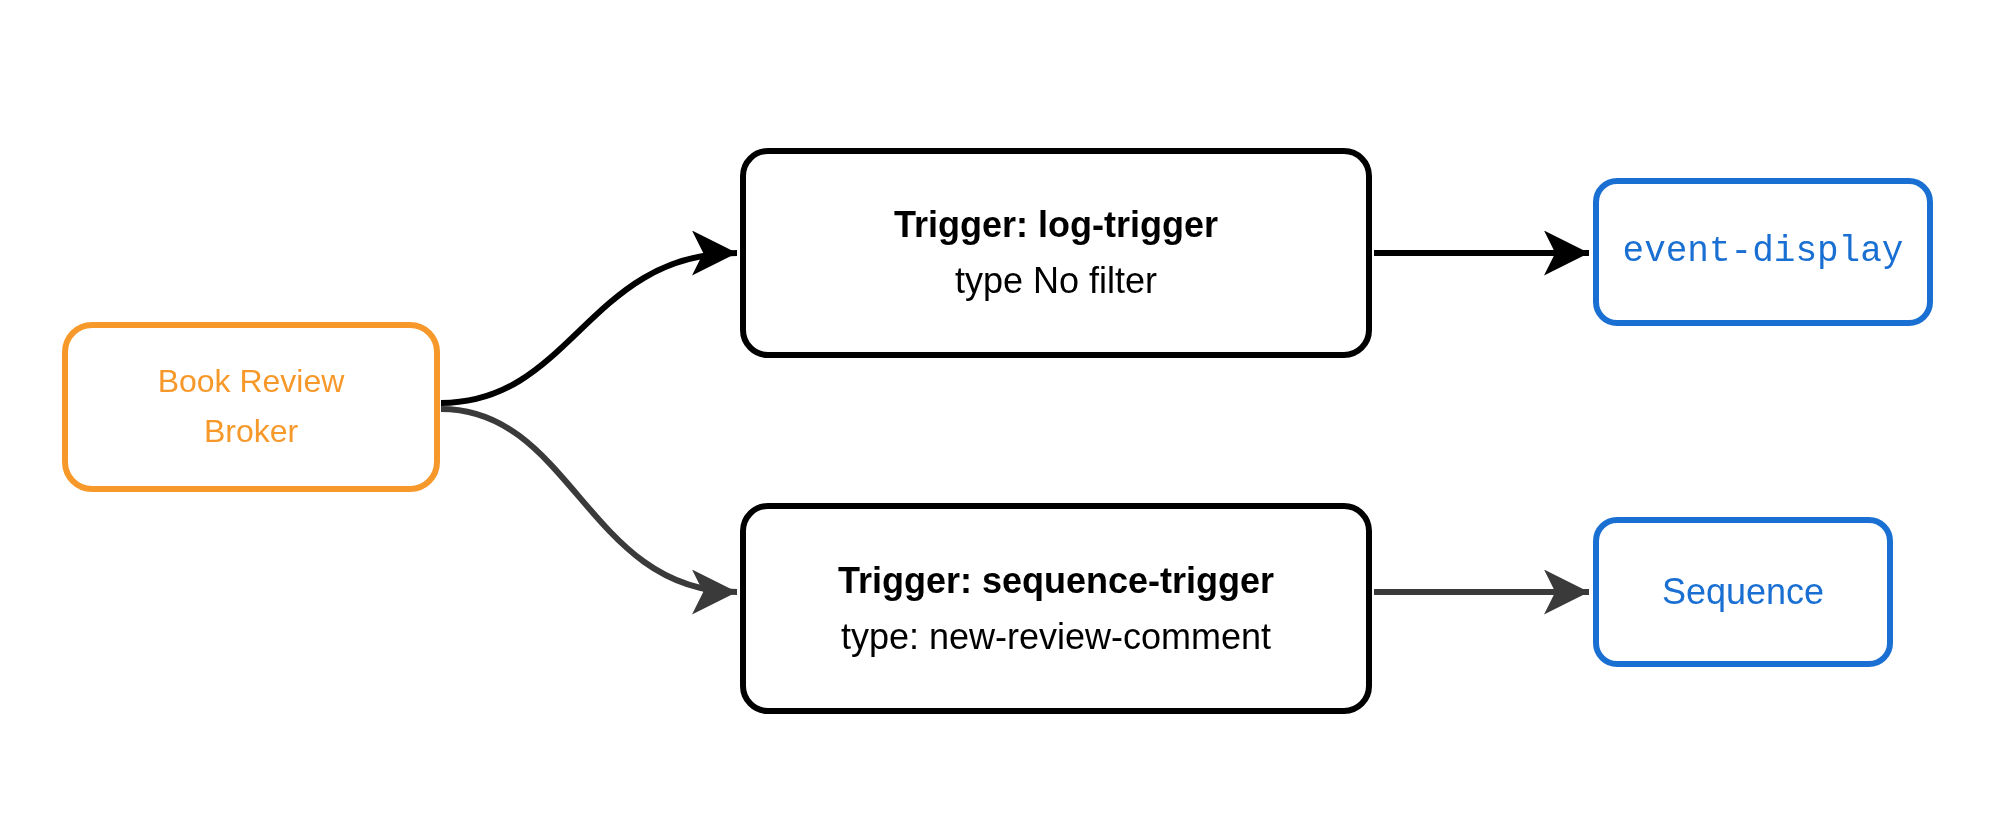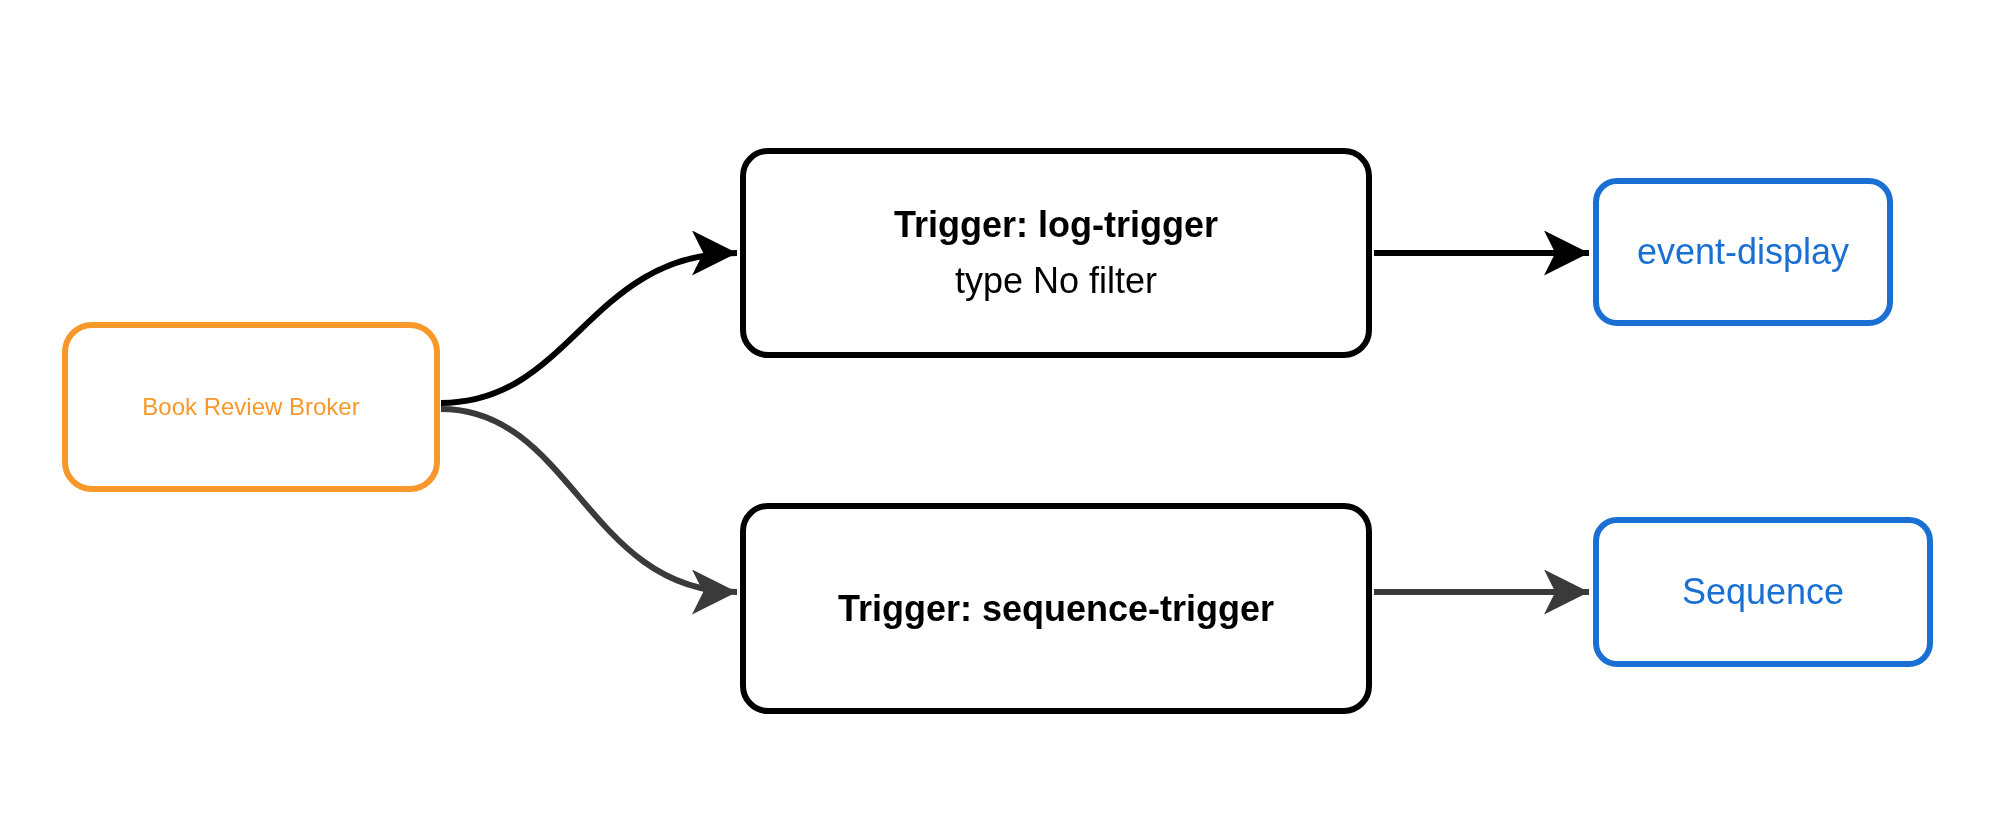--- a/index.html
+++ b/index.html
@@ -32,21 +32,21 @@
     align-items: center;
     justify-content: center;
     text-align: center;
   }
   .node-broker {
     left: 62px; top: 322px;
     width: 378px; height: 170px;
     border: 6px solid #F7992A;
     border-radius: 30px;
     color: #F7992A;
-    font-size: 24px;
+    font-size: 32px;
     line-height: 1.55;
   }
   .node-broker .label {
     max-width: 235px;
   }
   .node-trigger {
     border: 6px solid #000000;
     border-radius: 28px;
     color: #000000;
     font-size: 36px;
@@ -65,25 +65,25 @@
   }
   .node-sink {
     border: 6px solid #1A70D2;
     border-radius: 24px;
     color: #1A70D2;
     font-size: 36px;
     line-height: 1.4;
   }
   .node-sink-1 {
     left: 1593px; top: 178px;
-    width: 300px; height: 148px;
+    width: 340px; height: 148px; font-family: Liberation Mono, monospace;
   }
   .node-sink-2 {
     left: 1593px; top: 517px;
-    width: 340px; height: 150px;
+    width: 300px; height: 150px;
   }
 </style>
 </head>
 <body>
 
 <div class="canvas">
 
   <svg class="edges" viewBox="0 0 1999 831" xmlns="http://www.w3.org/2000/svg">
     <defs>
       <marker id="ah-black" viewBox="0 0 10 10" refX="10" refY="5" markerWidth="7.5" markerHeight="7.5" orient="auto">
@@ -107,20 +107,21 @@
     <div class="label">Book Review Broker</div>
   </div>
 
   <div class="node node-trigger node-trigger-1">
     <div class="title">Trigger: log-trigger</div>
     <div class="subtitle">type No filter</div>
   </div>
 
   <div class="node node-trigger node-trigger-2">
     <div class="title">Trigger: sequence-trigger</div>
+    <div class="subtitle">type: new-review-comment</div>
   </div>
 
   <div class="node node-sink node-sink-1">
     <div class="label">event-display</div>
   </div>
 
   <div class="node node-sink node-sink-2">
     <div class="label">Sequence</div>
   </div>
 

